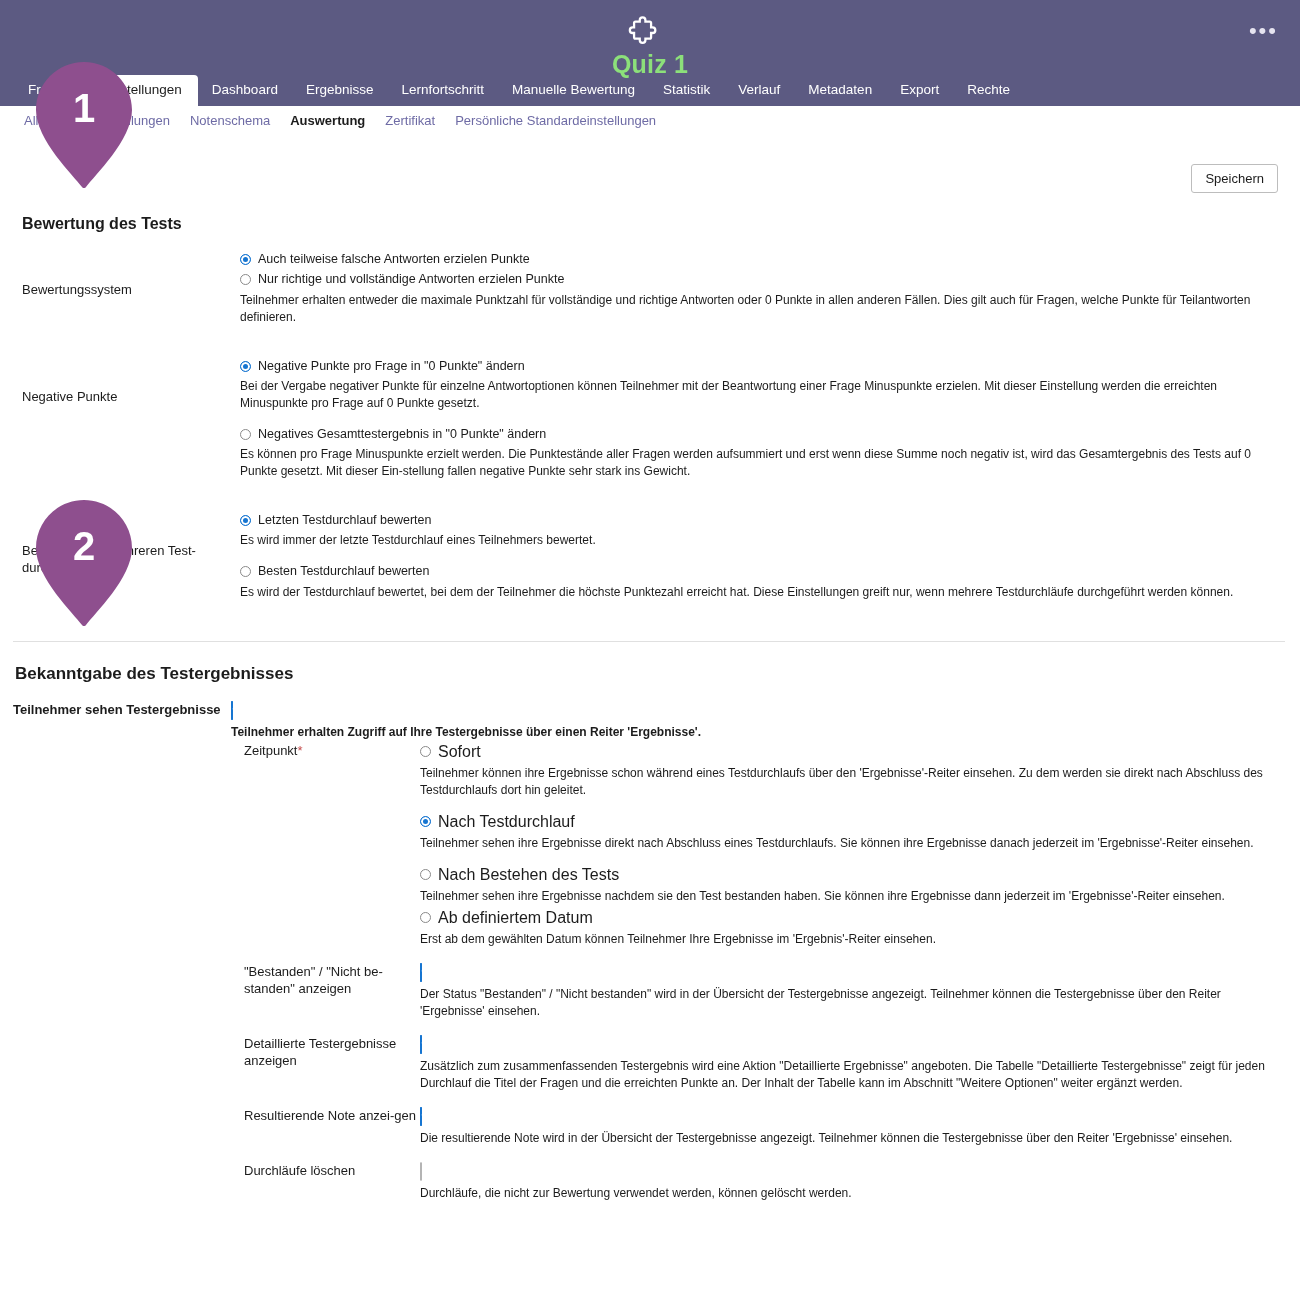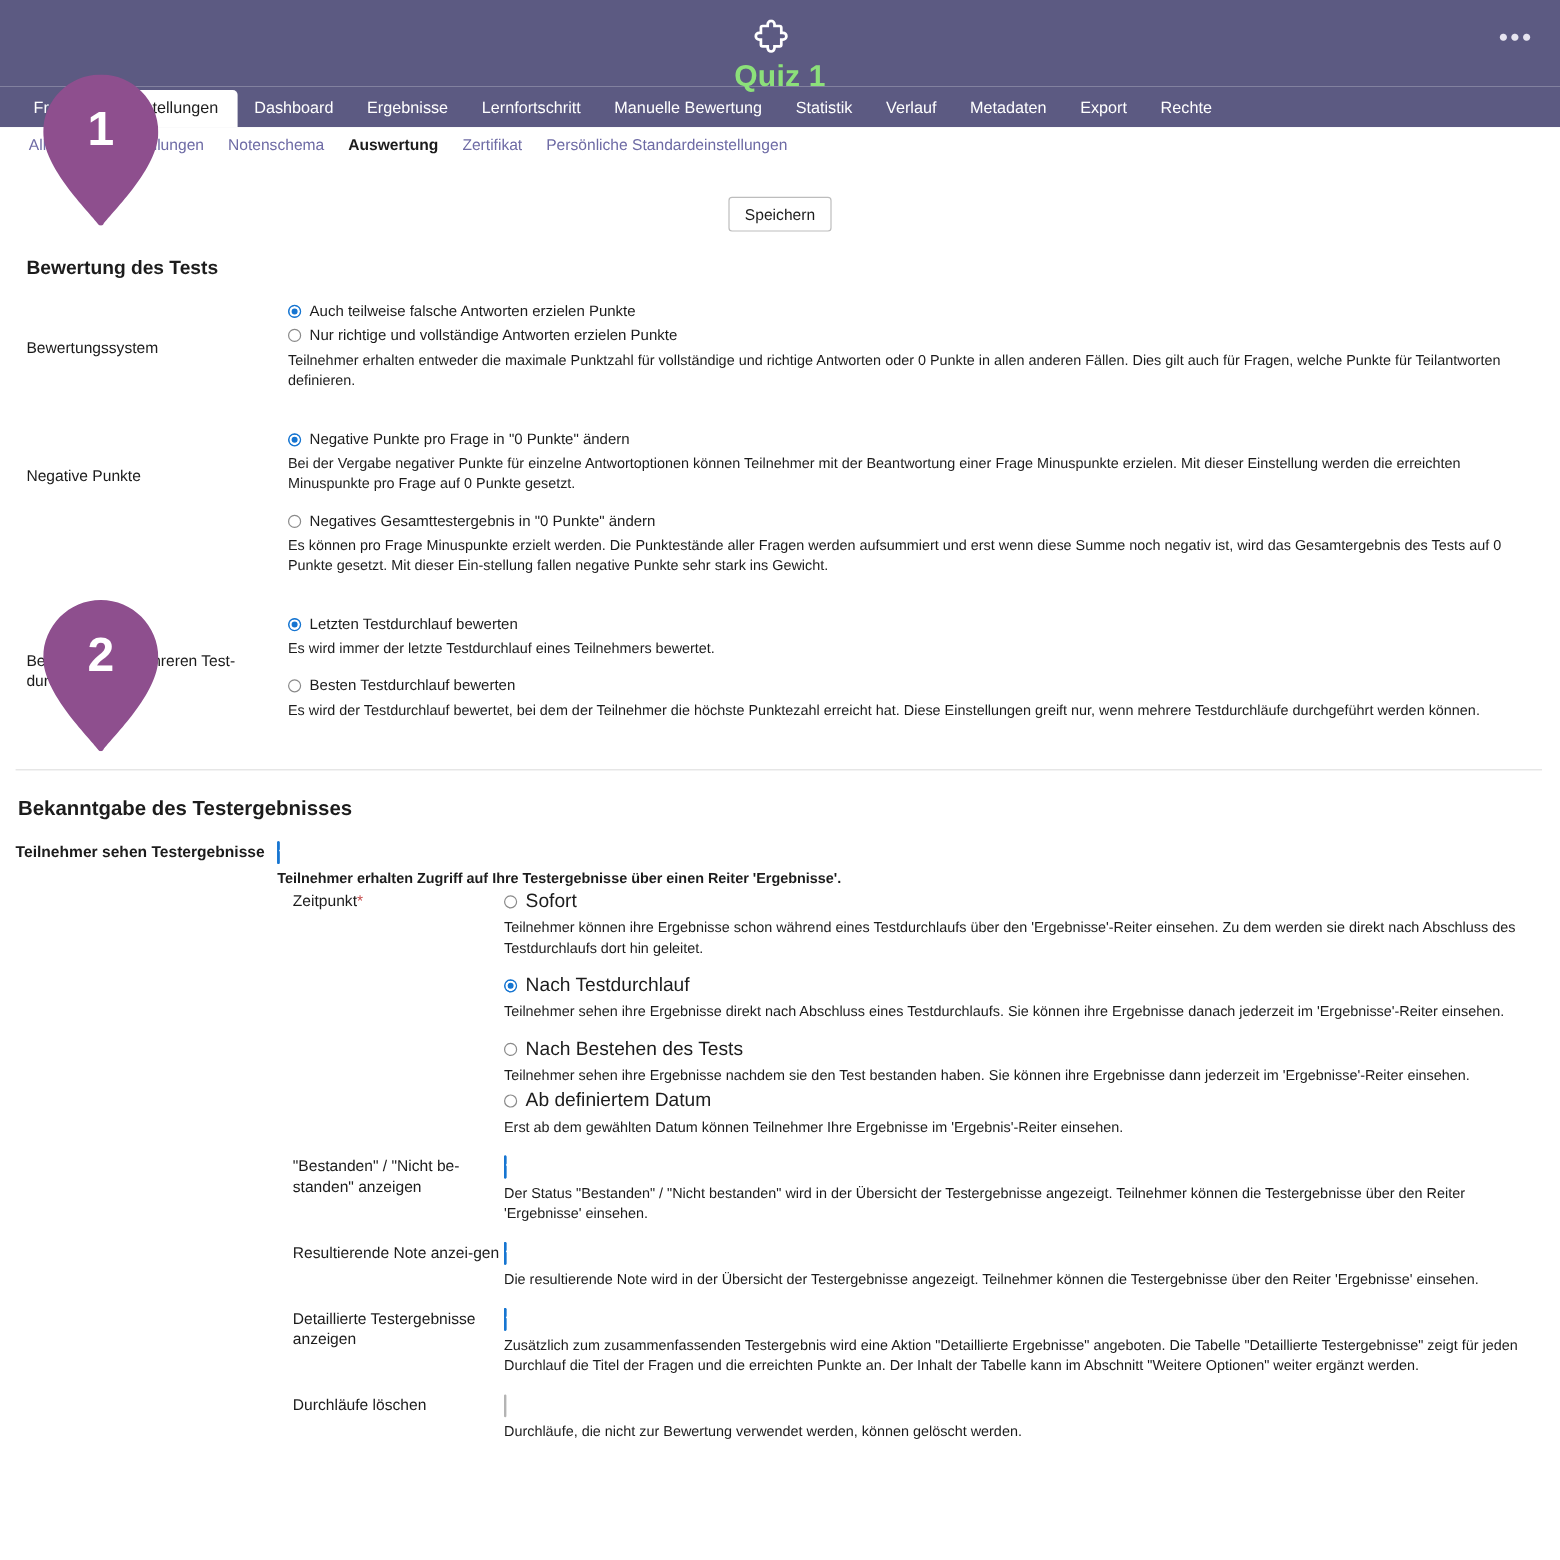--- a/index.html
+++ b/index.html
@@ -78,21 +78,21 @@
     padding: 4px 10px;
     cursor: pointer;
     white-space: nowrap;
   }
   .subtab.active { color: #1c1c1c; font-weight: bold; }
 
   
   .content { padding: 0 22px; position: relative; }
 
   .save-row {
-    display: flex; justify-content: center;
+    display: flex; justify-content: flex-end;
     padding-top: 28px; padding-bottom: 8px;
   }
   .btn {
     border: 1px solid #bdbdbd;
     background: #fff;
     border-radius: 3px;
     font-size: 13px;
     padding: 6px 13px;
     cursor: pointer;
     color: #1c1c1c;
@@ -370,32 +370,32 @@
 
       <div class="sub-row">
         <div class="sub-label">"Bestanden" / "Nicht be-standen" anzeigen</div>
         <div class="sub-body">
           <span class="checkbox"></span>
           <div class="chk-desc">Der Status "Bestanden" / "Nicht bestanden" wird in der Übersicht der Testergebnisse angezeigt. Teilnehmer können die Testergebnisse über den Reiter 'Ergebnisse' einsehen.</div>
         </div>
       </div>
 
       <div class="sub-row">
+        <div class="sub-label">Detaillierte Testergebnisse anzeigen</div>
+        <div class="sub-body">
+          <span class="checkbox"></span>
+          <div class="chk-desc">Zusätzlich zum zusammenfassenden Testergebnis wird eine Aktion "Detaillierte Ergebnisse" angeboten. Die Tabelle "Detaillierte Testergebnisse" zeigt für jeden Durchlauf die Titel der Fragen und die erreichten Punkte an. Der Inhalt der Tabelle kann im Abschnitt "Weitere Optionen" weiter ergänzt werden.</div>
+        </div>
+      </div>
+
+      <div class="sub-row">
         <div class="sub-label">Resultierende Note anzei-gen</div>
         <div class="sub-body">
           <span class="checkbox"></span>
           <div class="chk-desc">Die resultierende Note wird in der Übersicht der Testergebnisse angezeigt. Teilnehmer können die Testergebnisse über den Reiter 'Ergebnisse' einsehen.</div>
-        </div>
-      </div>
-
-      <div class="sub-row">
-        <div class="sub-label">Detaillierte Testergebnisse anzeigen</div>
-        <div class="sub-body">
-          <span class="checkbox"></span>
-          <div class="chk-desc">Zusätzlich zum zusammenfassenden Testergebnis wird eine Aktion "Detaillierte Ergebnisse" angeboten. Die Tabelle "Detaillierte Testergebnisse" zeigt für jeden Durchlauf die Titel der Fragen und die erreichten Punkte an. Der Inhalt der Tabelle kann im Abschnitt "Weitere Optionen" weiter ergänzt werden.</div>
         </div>
       </div>
 
       <div class="sub-row">
         <div class="sub-label">Durchläufe löschen</div>
         <div class="sub-body">
           <span class="checkbox unchecked"></span>
           <div class="chk-desc">Durchläufe, die nicht zur Bewertung verwendet werden, können gelöscht werden.</div>
         </div>
       </div>

